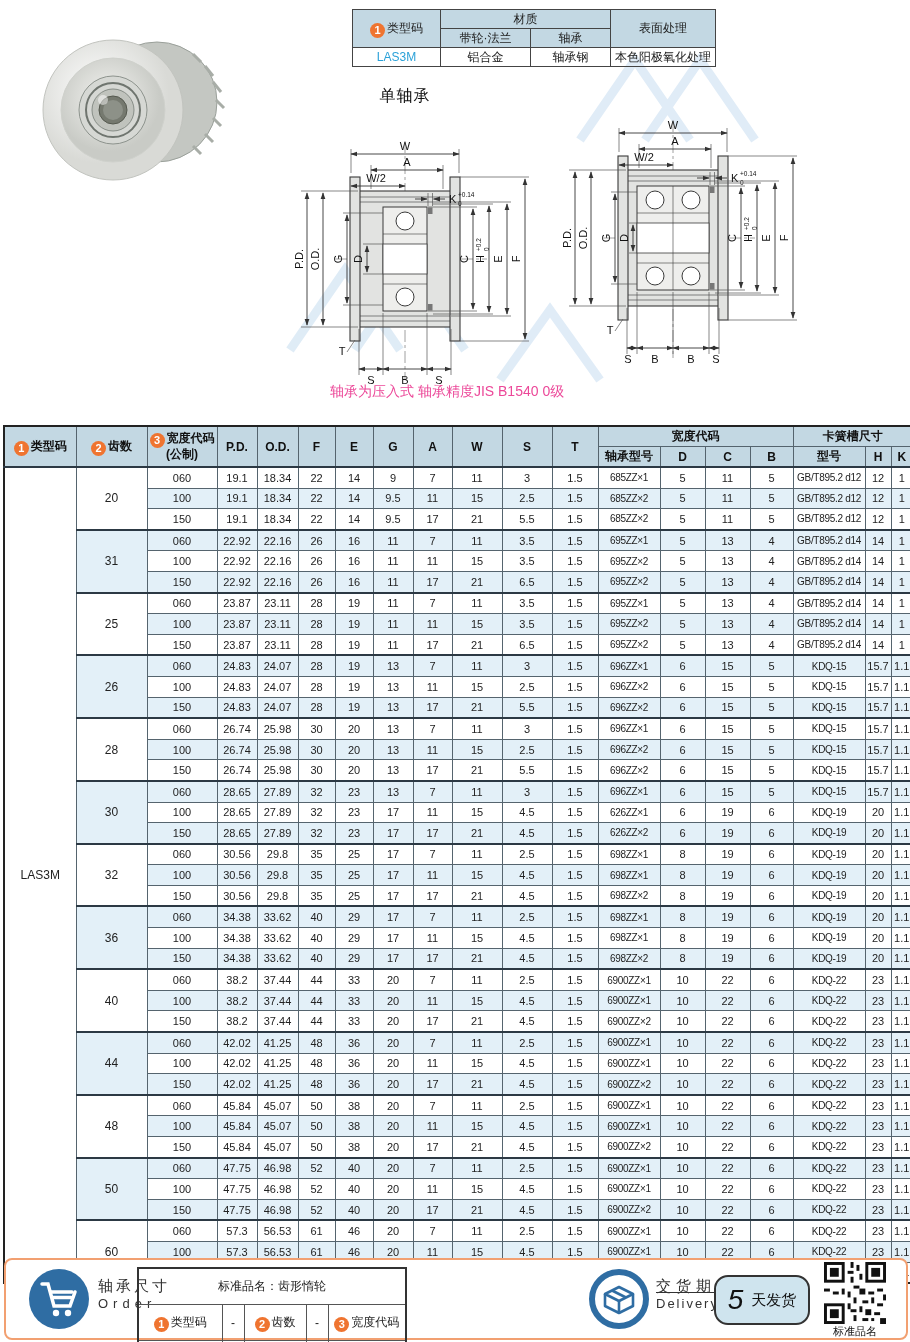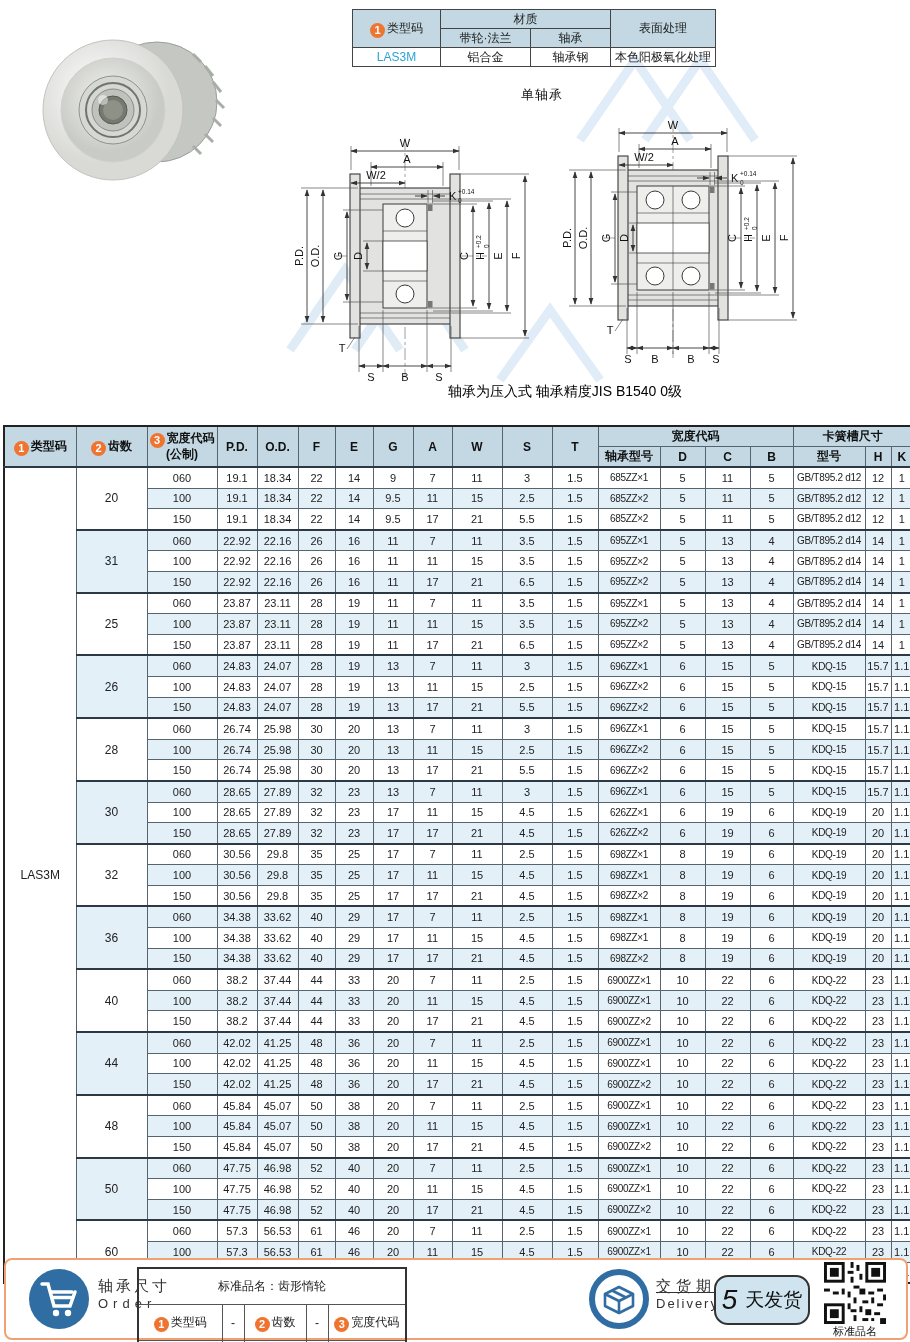--- a/index.html
+++ b/index.html
@@ -12,32 +12,32 @@
   .info-table th,.info-table td{border:1px solid #444;font-size:12px;font-weight:normal;
       text-align:center;height:18px;padding:0 4px;white-space:nowrap;}
   .info-table th{background:#c3d8e3;}
   .info-table{border:1.5px solid #222;}
   .blue{color:#2aa1d8;}
   .badge{display:inline-block;width:15px;height:15px;border-radius:50%;background:#ef7430;
       color:#fff;font-size:11px;line-height:15px;text-align:center;font-weight:bold;
       margin-right:2px;vertical-align:-2px;}
   
   .dia{position:absolute;width:330px;}
-  .dia-title{width:330px;text-align:right;padding-right:14px;box-sizing:border-box;
-      font-size:13px;color:#111;letter-spacing:1px;}
+  .dia-title{width:330px;text-align:center;padding-right:14px;box-sizing:border-box;
+      font-size:16px;color:#111;letter-spacing:1px;}
   .dline{stroke:#333;stroke-width:0.9;fill:none;}
   .ext{stroke:#555;stroke-width:0.7;}
   .cl{stroke:#888;stroke-width:0.8;stroke-dasharray:12 3 3 3;}
   .mech{fill:#e2e3e1;stroke:#3a3a3a;stroke-width:1.1;}
   .mech2{fill:#eeeeec;stroke:#3a3a3a;stroke-width:1;}
   .thin{stroke:#3a3a3a;stroke-width:0.6;}
   .dtxt{font-size:11px;fill:#111;}
   .dtol{font-size:6.5px;fill:#111;}
-  .note{position:absolute;left:330px;top:383px;width:470px;text-align:center;
-      font-size:14px;color:#000000;}
+  .note{position:absolute;left:330px;top:383px;width:470px;
+      font-size:14px;color:#ec4899;}
   
   .spec-wrap{position:absolute;left:3px;top:425px;}
   table.spec{border-collapse:collapse;table-layout:fixed;width:904px;border:2px solid #222;}
   table.spec th{background:#c3d8e3;border:1px solid #55646e;font-size:12px;font-weight:bold;
       color:#111;padding:1px 0;}
   table.spec td{border:1px solid #55646e;font-size:11px;text-align:center;padding:0;
       height:19.6px;white-space:nowrap;color:#222;}
   table.spec tr.alt td{background:#e3f0f8;}
   table.spec td.type-col,table.spec td.teeth-col{background:#fff;font-size:12px;}
   table.spec tr.grp td{border-top:2px solid #2c3944;}
@@ -50,21 +50,21 @@
   .bar .abs{position:absolute;}
   .order-cn{font-size:15px;letter-spacing:3px;color:#333;}
   .order-en{font-size:13px;letter-spacing:5px;color:#333;}
   .order-table{border-collapse:collapse;table-layout:fixed;border:2px solid #333;}
   .order-table td{border:1px solid #555;font-size:12px;text-align:center;height:19px;
       padding:8px 2px;white-space:nowrap;}
   .pill{position:absolute;left:708px;top:15px;width:92px;height:46px;background:#cfe4ee;
       border:2px solid #333;border-radius:14px;display:flex;align-items:center;
       justify-content:center;gap:8px;}
   .pill .five{font-size:28px;font-style:italic;color:#111;}
-  .pill .unit{font-size:19px;color:#111;}
+  .pill .unit{font-size:15px;color:#111;}
   .qr-caption{position:absolute;left:812px;top:64px;width:74px;text-align:center;
       font-size:11px;color:#111;}
   .orange-dash{color:#ef7430;}
 </style>
 </head>
 <body>
 
 <div class="page" data-name="catalog-page">
 
   <svg class="wm" data-name="watermark" style="left:250px;top:20px;" width="560" height="420" viewBox="0 0 560 420">

